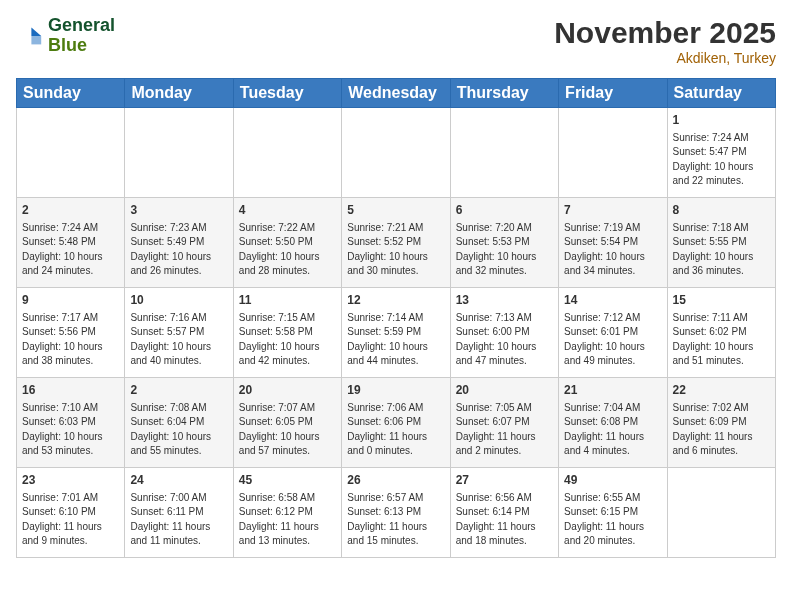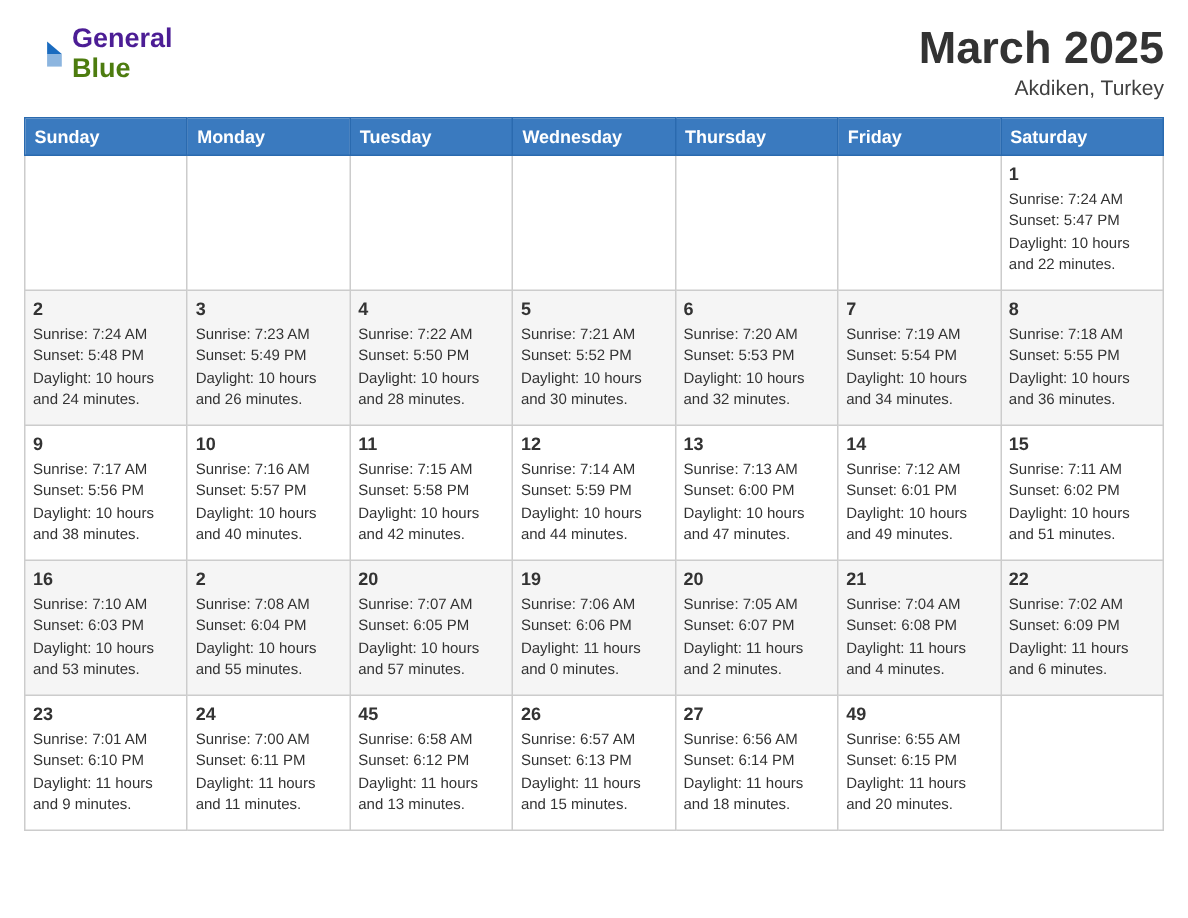--- a/index.html
+++ b/index.html
@@ -19,49 +19,49 @@
     .logo {
       display: flex;
       align-items: center;
       gap: 4px;
     }
     .logo-text {
       font-size: 18px;
       font-weight: bold;
       line-height: 1.1;
     }
-    .logo-general { color: #4c1d95; margin-top: 32px; }
+    .logo-general { color: #14532d; margin-top: 32px; }
     .logo-blue { color: #4d7c0f; }
     .logo-icon {
       width: 28px;
       height: 28px;
     }
     .title-block {
       text-align: right;
     }
     .month-year {
       font-size: 30px;
       font-weight: bold;
       color: #333;
     }
     .location {
       font-size: 14px;
-      color: #404040;
+      color: #a16207;
     }
     table {
       width: 100%;
       border-collapse: collapse;
       font-size: 10.5px;
     }
     thead th {
       background-color: #3a7abf;
       color: #fff;
       text-align: left;
       padding: 5px 6px;
-      font-size: 12px;
+      font-size: 16px;
       font-weight: bold;
       border: 1px solid #2a6aaf;
     }
     tbody td {
       border: 1px solid #ccc;
       vertical-align: top;
       padding: 4px 5px;
       width: calc(100% / 7);
       min-height: 80px;
       height: 90px;
@@ -100,21 +100,21 @@
     <svg class="logo-icon" viewBox="0 0 40 40">
       <polygon points="22,8 36,20 22,20" fill="#1a6bbf"></polygon>
       <polygon points="22,20 36,20 36,32 22,32" fill="#1a6bbf" opacity="0.5"></polygon>
     </svg>
     <div class="logo-text">
       <span class="logo-general">General</span><br>
       <span class="logo-blue">Blue</span>
     </div>
   </div>
   <div class="title-block">
-    <div class="month-year">March 2025</div>
+    <div class="month-year">November 2025</div>
     <div class="location">Akdiken, Turkey</div>
   </div>
 </div>
 
 <table>
   <thead>
     <tr>
     <th>Sunday</th>
         <th>Monday</th>
         <th>Tuesday</th>

